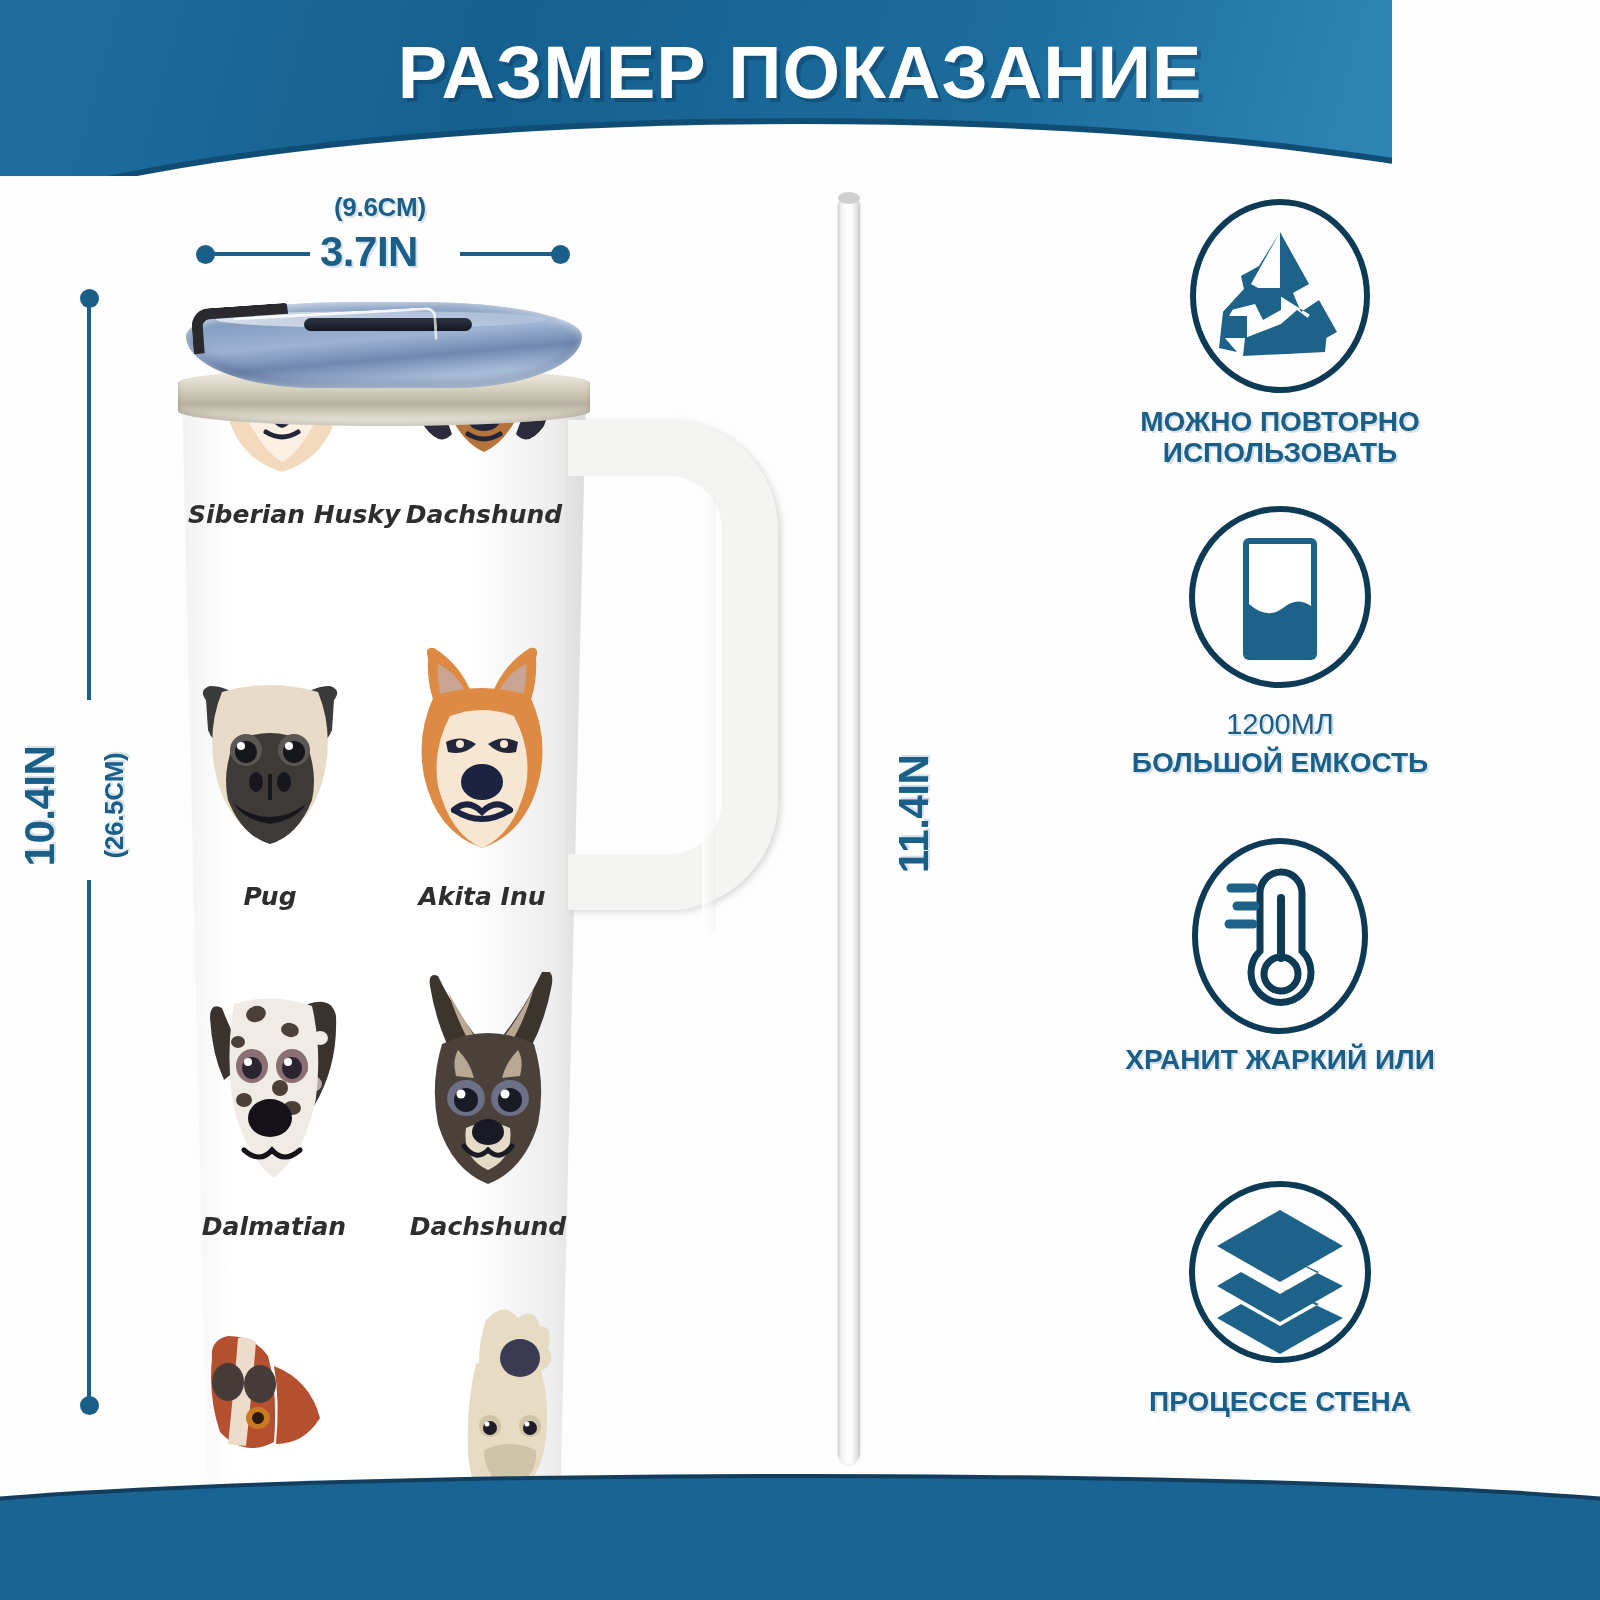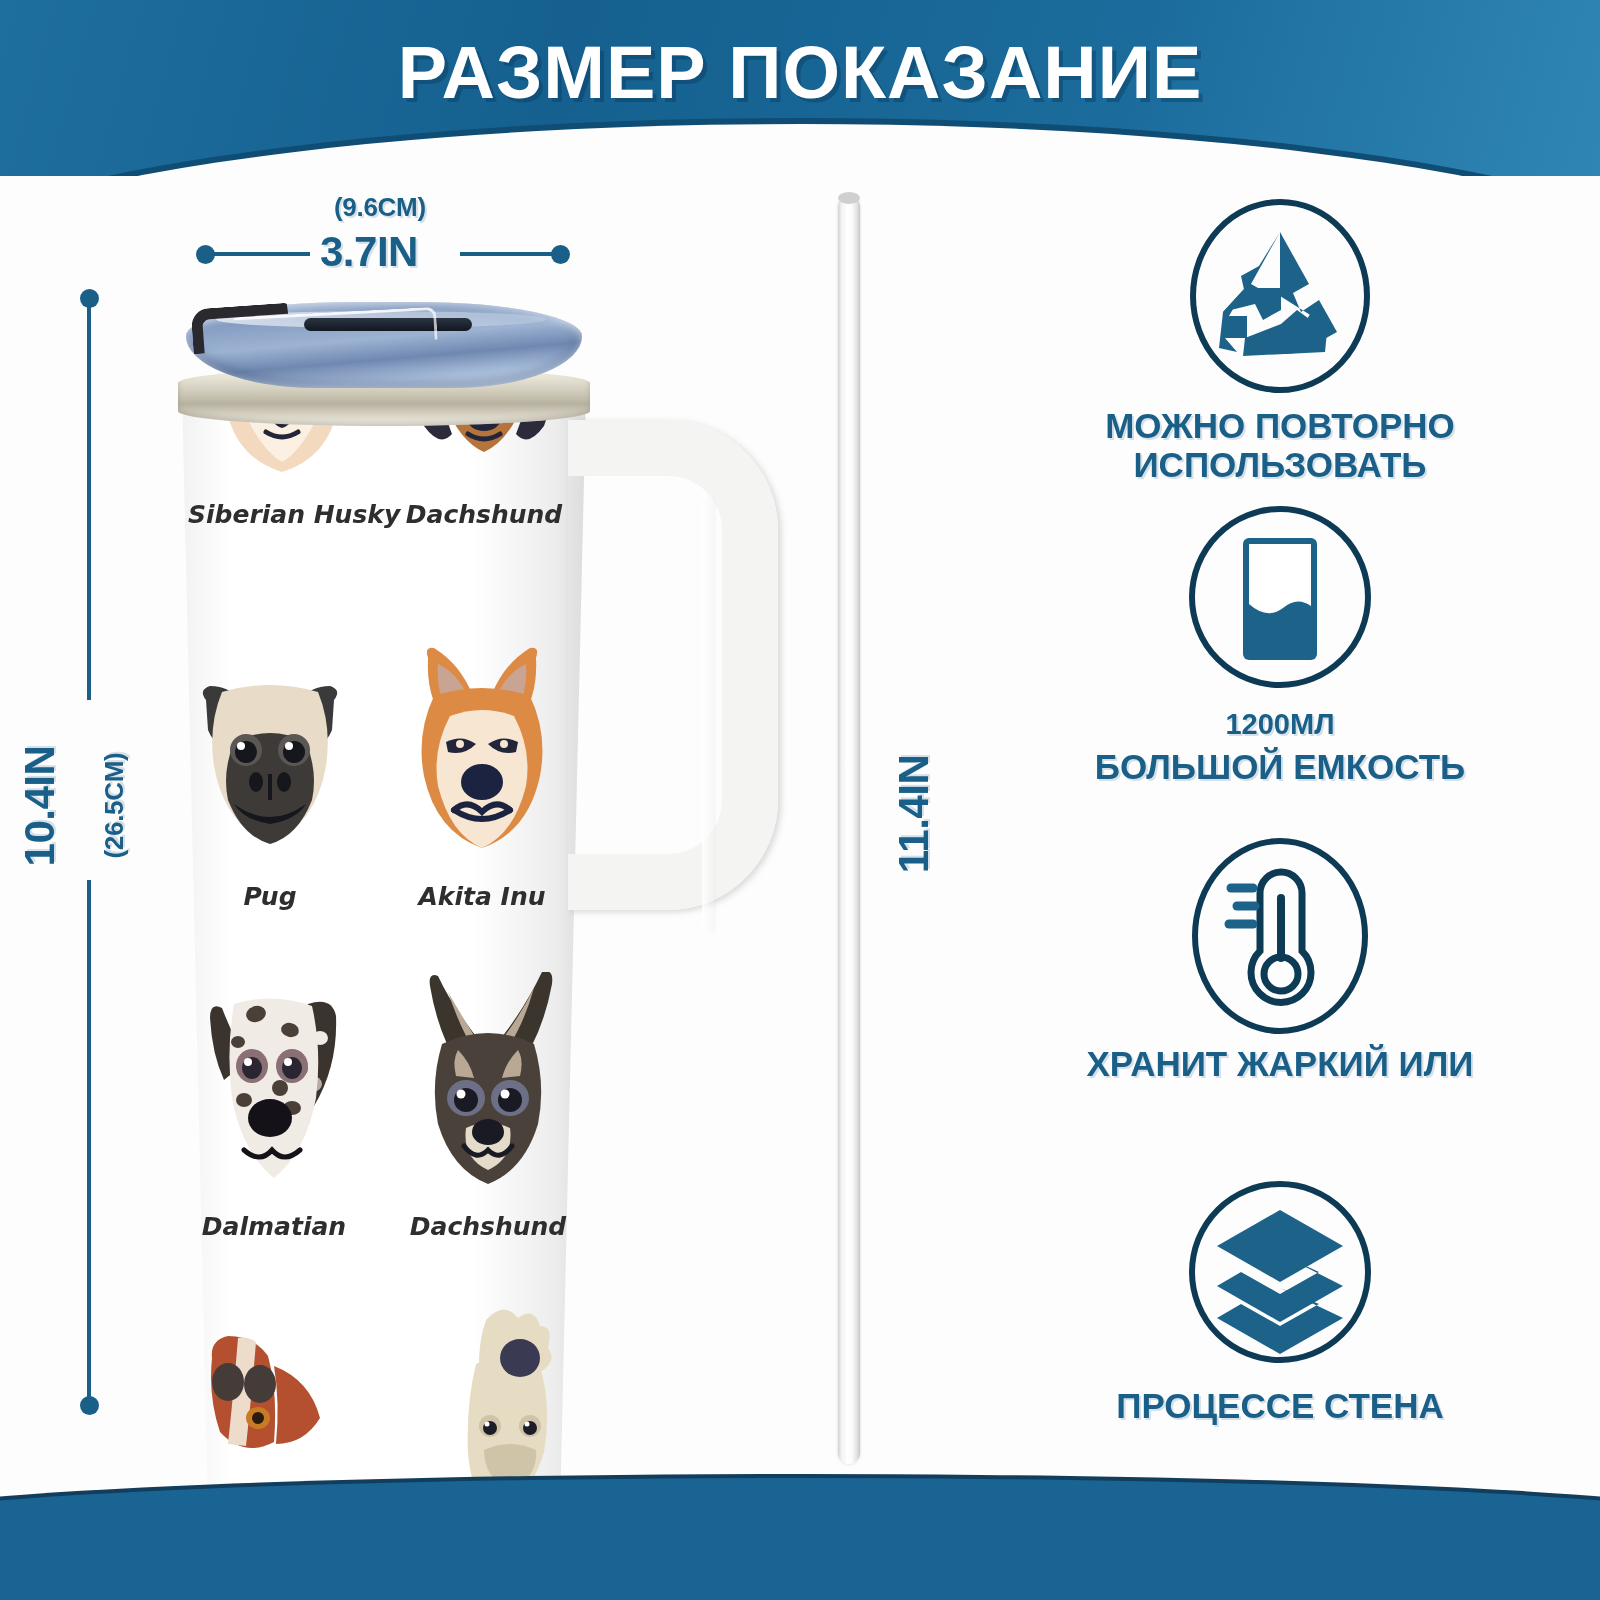--- a/index.html
+++ b/index.html
@@ -15,21 +15,21 @@
     width: 1600px;
     height: 1600px;
     overflow: hidden;
     background: #fdfdfd;
   }
 
   
   .header-banner {
     position: absolute;
     left: 0; top: 0;
-    width: 1600px;
+    width: 1392px;
     height: 176px;
     background: linear-gradient(105deg, #1e6e9e 0%, #15608f 35%, #1b6c9c 70%, #2f86b5 100%);
     overflow: hidden;
   }
   .header-curve {
     position: absolute;
     left: -120px;
     bottom: -118px;
     width: 1840px;
     height: 170px;
@@ -279,29 +279,29 @@
     text-align: center;
   }
   .feature-icon-wrap {
     display: flex;
     justify-content: center;
     align-items: center;
   }
   .feature-text {
     color: #1a5f87;
     font-weight: bold;
-    font-size: 35px;
+    font-size: 28px;
     line-height: 1.12;
     letter-spacing: 0px;
     text-shadow: 2px 2px 0 rgba(175,195,212,0.5);
     white-space: nowrap;
   }
   .feature-sub {
     color: #1a5f87;
-    font-weight: bold;
+    font-weight: normal;
     font-size: 29px;
     text-shadow: 2px 2px 0 rgba(175,195,212,0.5);
   }
 </style>
 </head>
 <body>
 
 <div id="page">
 
   <div class="header-banner">

